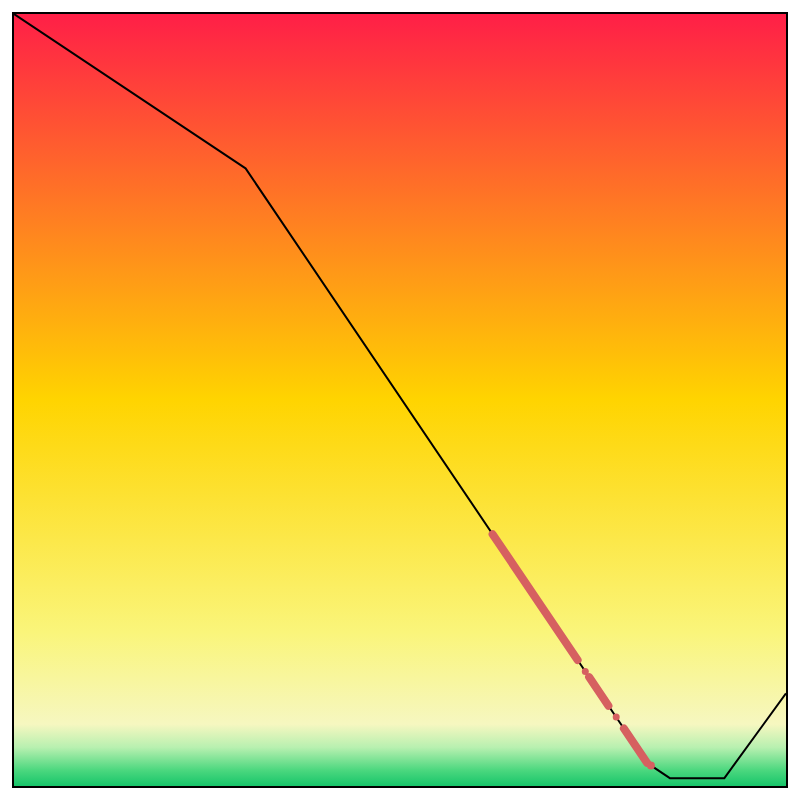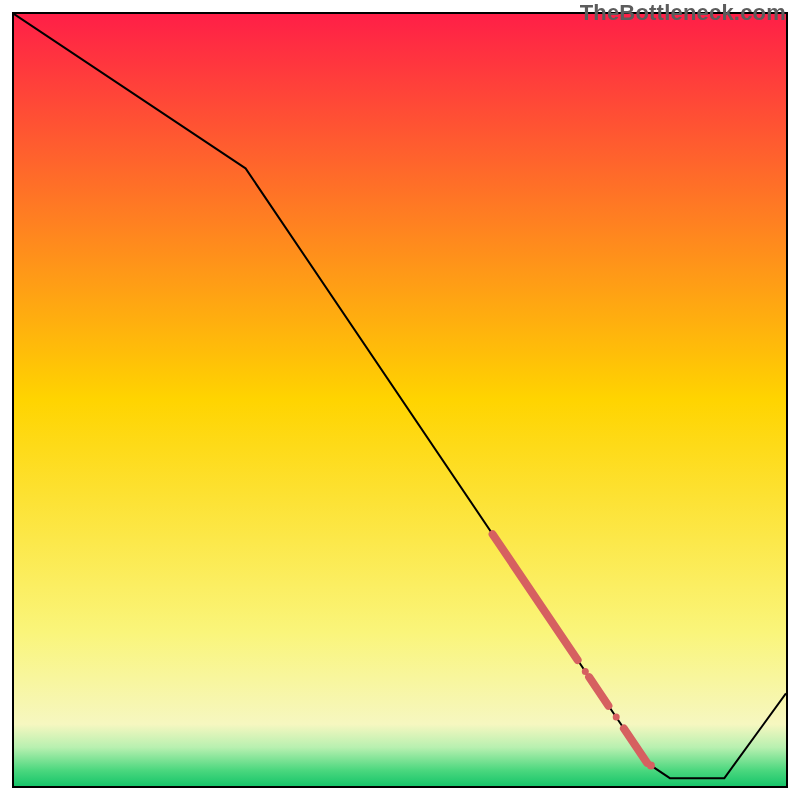--- a/index.html
+++ b/index.html
@@ -60,14 +60,13 @@
         <rect x="0" y="0" width="772" height="772" fill="url(#bg-grad)"></rect>
         <path d="M0.0 0.0 L231.6 154.4 L633.0 748.8 L656.2 764.3 L710.2 764.3 L772.0 679.4 " fill="none" stroke="#000000" stroke-width="2" stroke-linejoin="round"></path>
         <path d="M478.6 520.2 L563.6 646.0" fill="none" stroke="#d66060" stroke-width="8" stroke-linecap="round"></path>
         <path d="M575.1 663.1 L594.4 691.7" fill="none" stroke="#d66060" stroke-width="8" stroke-linecap="round"></path>
         <path d="M609.9 714.5 L633.0 748.8" fill="none" stroke="#d66060" stroke-width="8" stroke-linecap="round"></path>
         <circle cx="571.3" cy="657.4" r="3.5" fill="#d66060"></circle>
         <circle cx="602.2" cy="703.1" r="3.5" fill="#d66060"></circle>
         <circle cx="636.9" cy="751.4" r="4" fill="#d66060"></circle>
       </svg>
   </div>
-  <div class="watermark">TheBottleneck.com</div>
 </div>
 
 </body></html>

